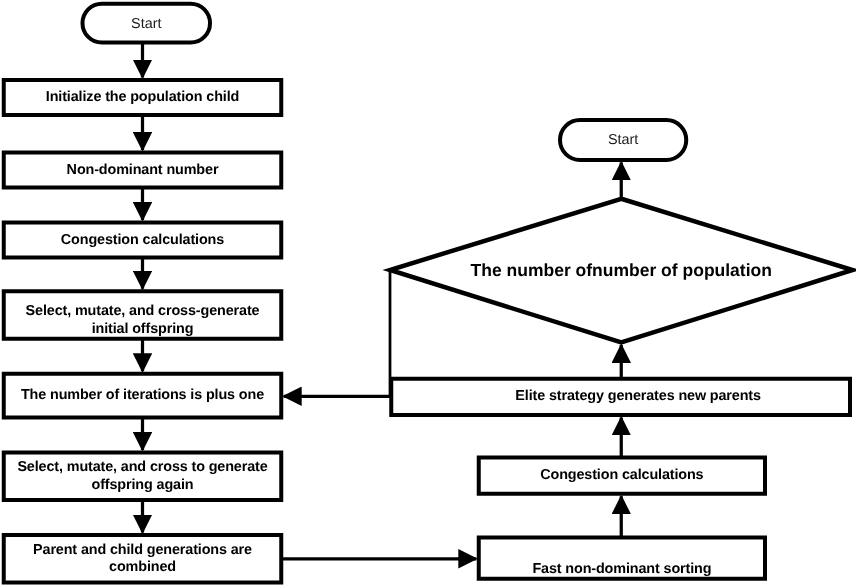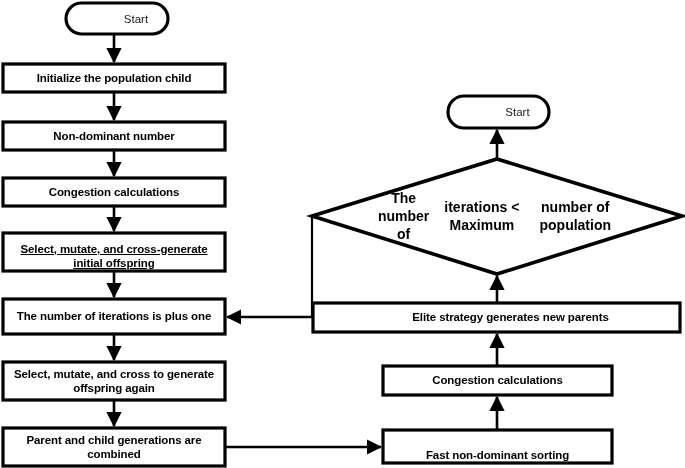--- a/index.html
+++ b/index.html
@@ -38,21 +38,20 @@
     font-weight: bold;
     font-size: 11.5px;
     line-height: 14.5px;
     letter-spacing: -0.1px;
   }
   .term-label {
     font-weight: normal;
     font-size: 11.5px;
     line-height: 14px;
     color: #1a1a1a;
-    margin-left: 19px;
   }
   .dec-label {
     font-weight: bold;
     font-size: 14px;
     line-height: 18px;
   }
 </style>
 </head>
 <body>
 
@@ -109,35 +108,34 @@
   </svg>
 
   <div class="node-label term-label" style="left:66px; top:3px; width:102px; height:31px;">Start</div>
 
   <div class="node-label proc-label" style="left:5px; top:64px; width:218px; height:28px;">Initialize the population child</div>
 
   <div class="node-label proc-label" style="left:5px; top:122px; width:218px; height:28px;">Non-dominant number</div>
 
   <div class="node-label proc-label" style="left:5px; top:178px; width:218px; height:28px;">Congestion calculations</div>
 
-  <div class="node-label proc-label" style="left:9px; top:233px; width:210px; height:46px;text-decoration:underline;">Select, mutate, and cross-generate initial offspring</div>
+  <div class="node-label proc-label" style="left:9px; top:233px; width:210px; height:46px;">Select, mutate, and cross-generate initial offspring</div>
 
   <div class="node-label proc-label" style="left:7px; top:299px; width:214px; height:35px;">The number of iterations is plus one</div>
 
   <div class="node-label proc-label" style="left:7px; top:428px; width:214px; height:38px;">Parent and child generations are combined</div>
 
   <div class="node-label proc-label" style="left:9px; top:362px; width:210px; height:38px;">Select, mutate, and cross to generate offspring again</div>
 
   <div class="node-label proc-label" style="left:385px; top:430px; width:225px; height:50px;">Fast non-dominant sorting</div>
 
   <div class="node-label proc-label" style="left:385px; top:366px; width:225px; height:29px;">Congestion calculations</div>
 
   <div class="node-label proc-label" style="left:329px; top:303px; width:363px; height:29px;">Elite strategy generates new parents</div>
 
   <div class="node-label dec-label" style="left:372px; top:172px; width:250px; height:88px; flex-direction:row; justify-content:center;">
     <span>The number of</span>
-    <span>iterations &lt; Maximum</span>
     <span>number of population</span>
   </div>
 
   <div class="node-label term-label" style="left:448px; top:96px; width:101px; height:32px;">Start</div>
 
 </div>
 
 </body></html>

